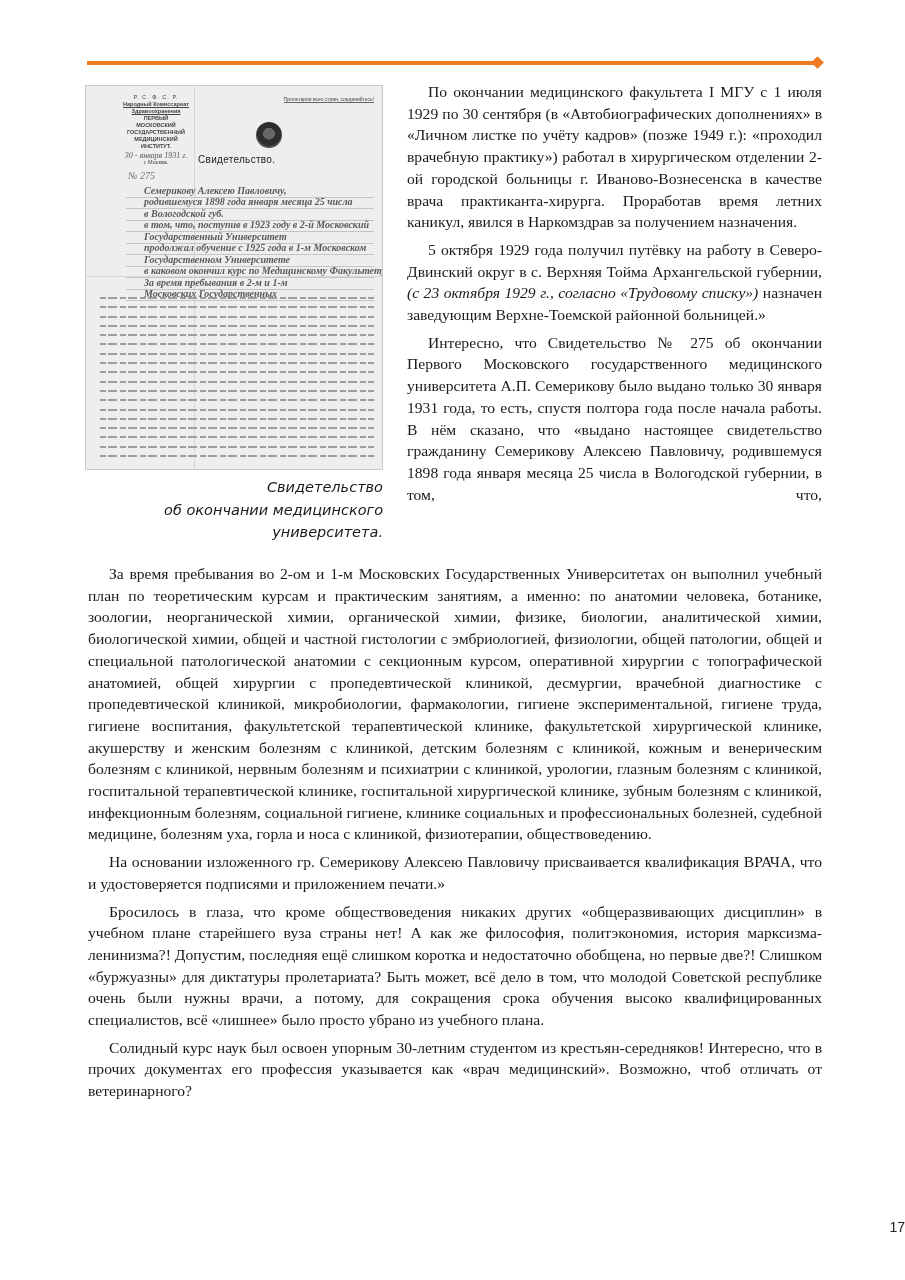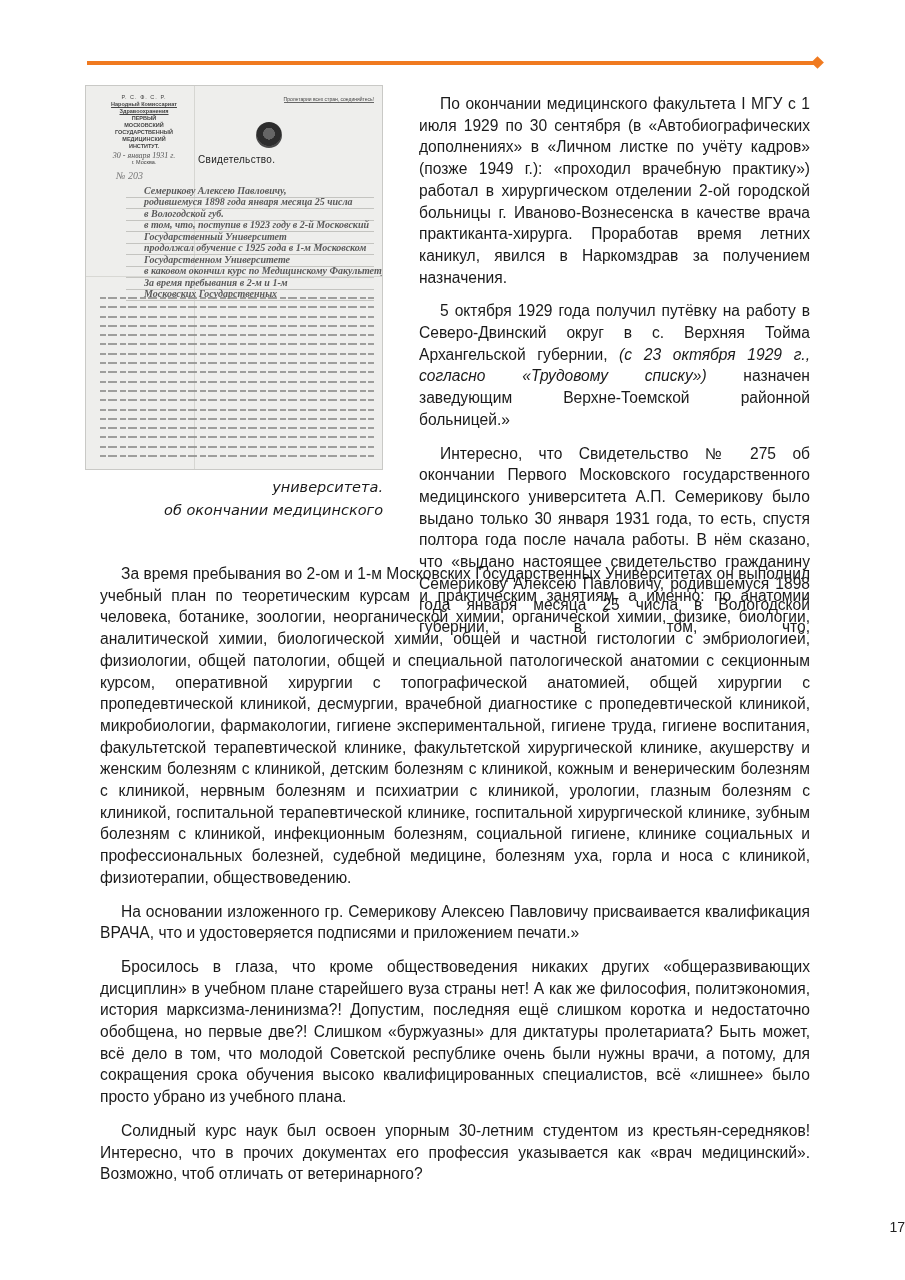--- a/index.html
+++ b/index.html
@@ -8,21 +8,21 @@
 
   .rule { position: absolute; left: 87px; top: 61px; width: 728px; height: 4px; background: #f07a20; }
   .rule-diamond { position: absolute; left: 813px; top: 58px; width: 9px; height: 9px;
                   background: #f07a20; transform: rotate(45deg); }
 
   .figure { position: absolute; left: 85px; top: 85px; width: 298px; height: 385px;
             background: #eeeeec; border: 1px solid #c9c9c6; box-sizing: border-box; overflow: hidden;
             font-family: "Liberation Serif", serif; color: #333; }
   .figure .fold-v { position: absolute; left: 108px; top: 0; bottom: 0; width: 1px; background: #d6d6d2; }
   .figure .fold-h { position: absolute; left: 0; right: 0; top: 190px; height: 1px; background: #d8d8d4; }
-  .cert-left { position: absolute; left: 10px; top: 8px; width: 96px; text-align: center; font-size: 5.5px; line-height: 7px;
+  .cert-left { position: absolute; left: 22px; top: 8px; width: 96px; text-align: center; font-size: 5.5px; line-height: 7px;
                font-family: "Liberation Sans", sans-serif; font-weight: bold; color: #444; }
   .cert-left .rsfsr { font-weight: normal; letter-spacing: 1px; }
   .cert-left .ministry { text-decoration: underline; }
   .cert-left .date { font-family: "Liberation Serif", serif; font-style: italic; font-size: 8px; font-weight: normal; margin-top: 2px; color: #555; }
   .cert-left .city { font-weight: normal; }
   .cert-left .num { font-family: "Liberation Serif", serif; font-style: italic; font-weight: normal; font-size: 10px; text-align: left; margin-top: 6px; padding-left: 20px; color: #777; }
   .cert-motto { position: absolute; right: 8px; top: 10px; font-size: 5px; font-family: "Liberation Sans", sans-serif;
                 border-bottom: 1px solid #666; color: #444; }
   .cert-emblem { position: absolute; left: 170px; top: 36px; width: 26px; height: 26px; border-radius: 50%;
                  background: radial-gradient(circle at 50% 45%, #666 0 30%, #2d2d2d 31% 62%, #4a4a4a 63% 100%); }
@@ -32,21 +32,21 @@
   .cert-line .hw { position: absolute; left: 18px; bottom: 1px; font-family: "Liberation Serif", serif; font-style: italic; font-size: 10px; color: #5a5a5a; white-space: nowrap; font-weight: bold; }
   .cert-body { position: absolute; left: 14px; right: 8px; top: 208px; }
   .cert-body .bl { height: 9.3px; margin-bottom: 0; position: relative; }
   .cert-body .bl::before { content: ""; position: absolute; left: 0; right: 0; top: 3px; height: 2px;
                            background: repeating-linear-gradient(90deg, #8a8a88 0 6px, transparent 6px 8px, #8a8a88 8px 17px, transparent 17px 20px); opacity: 0.8; }
 
   .caption { position: absolute; left: 85px; top: 476px; width: 298px; text-align: right;
              font-family: "DejaVu Sans", sans-serif; font-style: italic; font-size: 14.5px; line-height: 22.5px; color: #1a1a1a; }
 
   .text { font-size: 15.6px; line-height: 21.7px; text-align: justify; hyphens: manual; margin: 0; }
-  .text p { margin: 12px; text-indent: 21px; }
+  .text p { margin: 0; text-indent: 21px; font-family: Liberation Serif, serif; }
   .text p.gap { margin-top: 6px; }
   .text p.cont { text-indent: 0; }
   .right-col { position: absolute; left: 407px; top: 81px; width: 415px; }
   .full-col { position: absolute; left: 88px; top: 557px; width: 734px; }
   .right-col p.last-right { text-align-last: justify; }
   em { font-style: italic; }
 
   .page-number { position: absolute; left: 0; width: 905px; top: 1219px; text-align: right; font-size: 14px; color: #222; }
 </style>
 </head>
@@ -60,21 +60,21 @@
   <div class="fold-h"></div>
   <div class="cert-left">
     <div class="rsfsr">Р. С. Ф. С. Р.</div>
     <div class="ministry">Народный Комиссариат Здравоохранения</div>
     <div>ПЕРВЫЙ</div>
     <div>МОСКОВСКИЙ ГОСУДАРСТВЕННЫЙ</div>
     <div>МЕДИЦИНСКИЙ</div>
     <div>ИНСТИТУТ.</div>
     <div class="date">30 - января 1931 г.</div>
     <div class="city">г. Москва.</div>
-    <div class="num">№ 203</div>
+    <div class="num">№ 275</div>
   </div>
   <div class="cert-motto">Пролетарии всех стран, соединяйтесь!</div>
   <div class="cert-emblem"></div>
   <div class="cert-title">Свидетельство.</div>
   <div class="cert-lines">
     <div class="cert-line">
         <span class="hw">Семерикову Алексею Павловичу,</span>
       </div>
     <div class="cert-line">
         <span class="hw">родившемуся 1898 года января месяца 25 числа</span>
@@ -120,22 +120,23 @@
     <div class="bl"></div>
       <div class="bl"></div>
     <div class="bl"></div>
       <div class="bl"></div>
     <div class="bl"></div>
       <div class="bl"></div>
   </div>
 </div>
 
 <div class="caption">
+  <div>Свидетельство</div>
+  <div>об окончании медицинского</div>
   <div>университета.</div>
-  <div>об окончании медицинского</div>
 </div>
 
 <div class="text right-col">
   <p>По окончании медицинского факультета I МГУ с 1 июля 1929 по 30 сентября (в «Автобиографических дополнениях» в «Личном листке по учёту кадров» (позже 1949 г.): «проходил врачебную практику») работал в хирургическом отделении 2-ой городской больницы г. Иваново-Вознесенска в качестве врача практиканта-хирурга. Проработав время летних каникул, явился в Наркомздрав за получением назначения.</p>
   <p class="gap"><span>5 октября 1929 года получил путёвку на работу в Северо-Двинский округ в с. Верхняя Тойма Архангельской губернии, </span><em>(с 23 октября 1929 г., согласно «Трудовому списку»)</em><span> назначен заведующим Верхне-Тоемской районной больницей.»</span></p>
   <p class="gap last-right">Интересно, что Свидетельство № 275 об окончании Первого Московского государственного медицинского университета А.П. Семерикову было выдано только 30 января 1931 года, то есть, спустя полтора года после начала работы. В нём сказано, что «выдано настоящее свидетельство гражданину Семерикову Алексею Павловичу, родившемуся 1898 года января месяца 25 числа в Вологодской губернии, в том, что,</p>
 </div>
 
 <div class="text full-col">
   <p class="gap">За время пребывания во 2-ом и 1-м Московских Государственных Университетах он выполнил учебный план по теоретическим курсам и практическим занятиям, а именно: по анатомии человека, ботанике, зоологии, неорганической химии, органической химии, физике, биологии, аналитической химии, биологической химии, общей и частной гистологии с эмбриологией, физиологии, общей патологии, общей и специальной патологической анатомии с секционным курсом, оперативной хирургии с топографической анатомией, общей хирургии с пропедевтической клиникой, десмургии, врачебной диагностике с пропедевтической клиникой, микробиологии, фармакологии, гигиене экспериментальной, гигиене труда, гигиене воспитания, факультетской терапевтической клинике, факультетской хирургической клинике, акушерству и женским болезням с клиникой, детским болезням с клиникой, кожным и венерическим болезням с клиникой, нервным болезням и психиатрии с клиникой, урологии, глазным болезням с клиникой, госпитальной терапевтической клинике, госпитальной хирургической клинике, зубным болезням с клиникой, инфекционным болезням, социальной гигиене, клинике социальных и профессиональных болезней, судебной медицине, болезням уха, горла и носа с клиникой, физиотерапии, обществоведению.</p>

